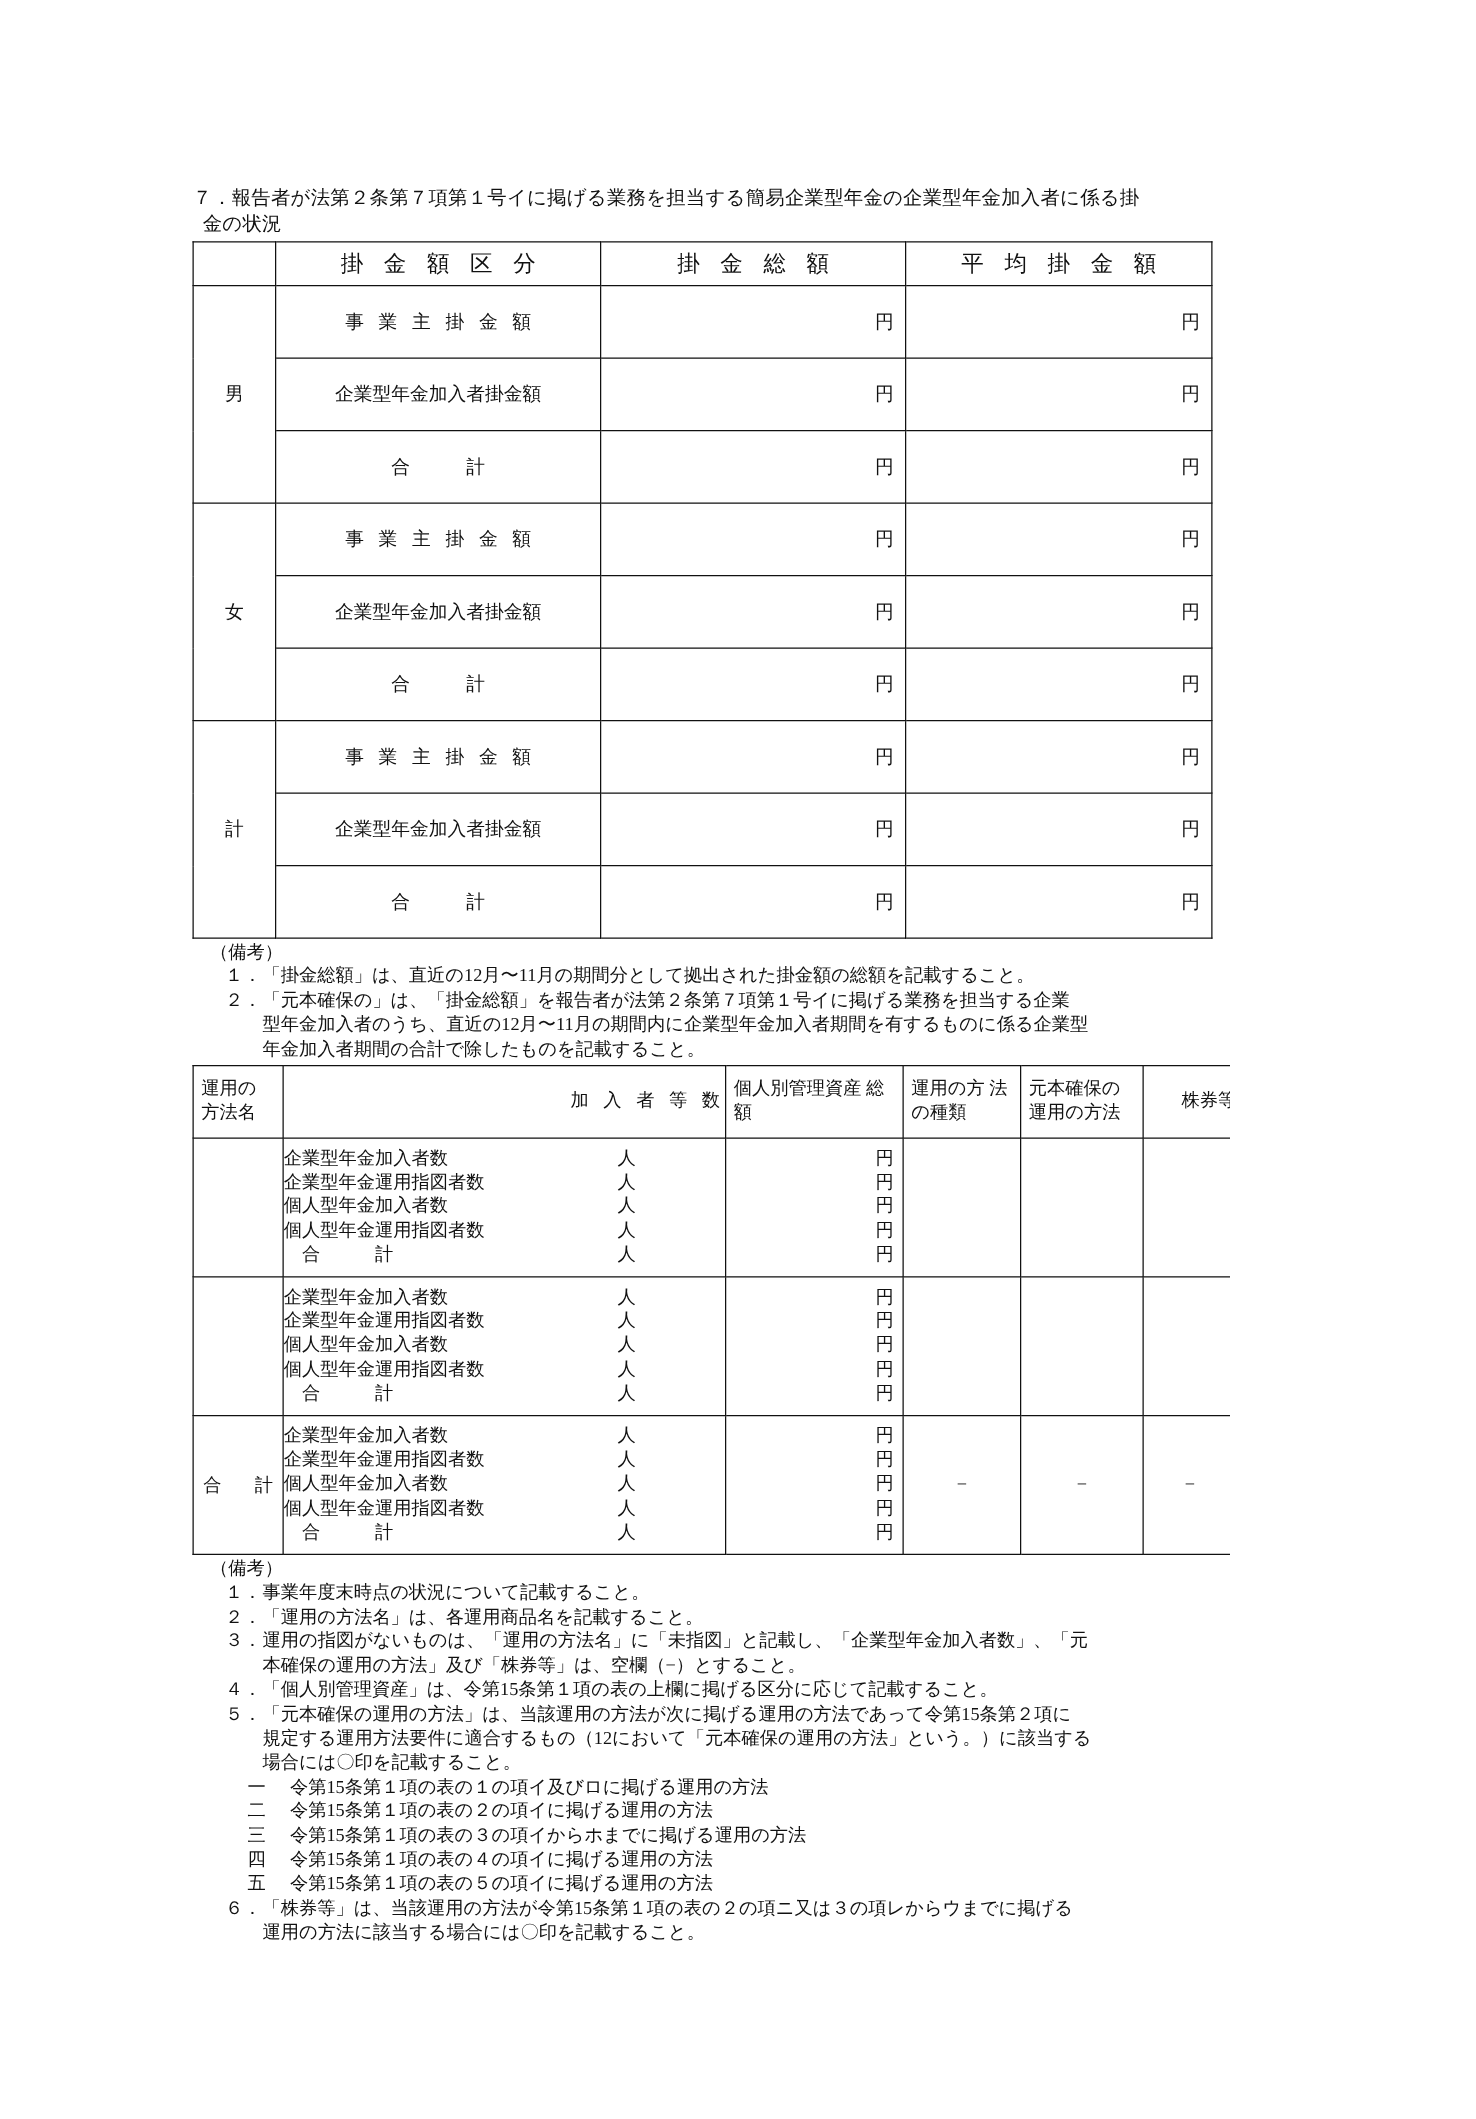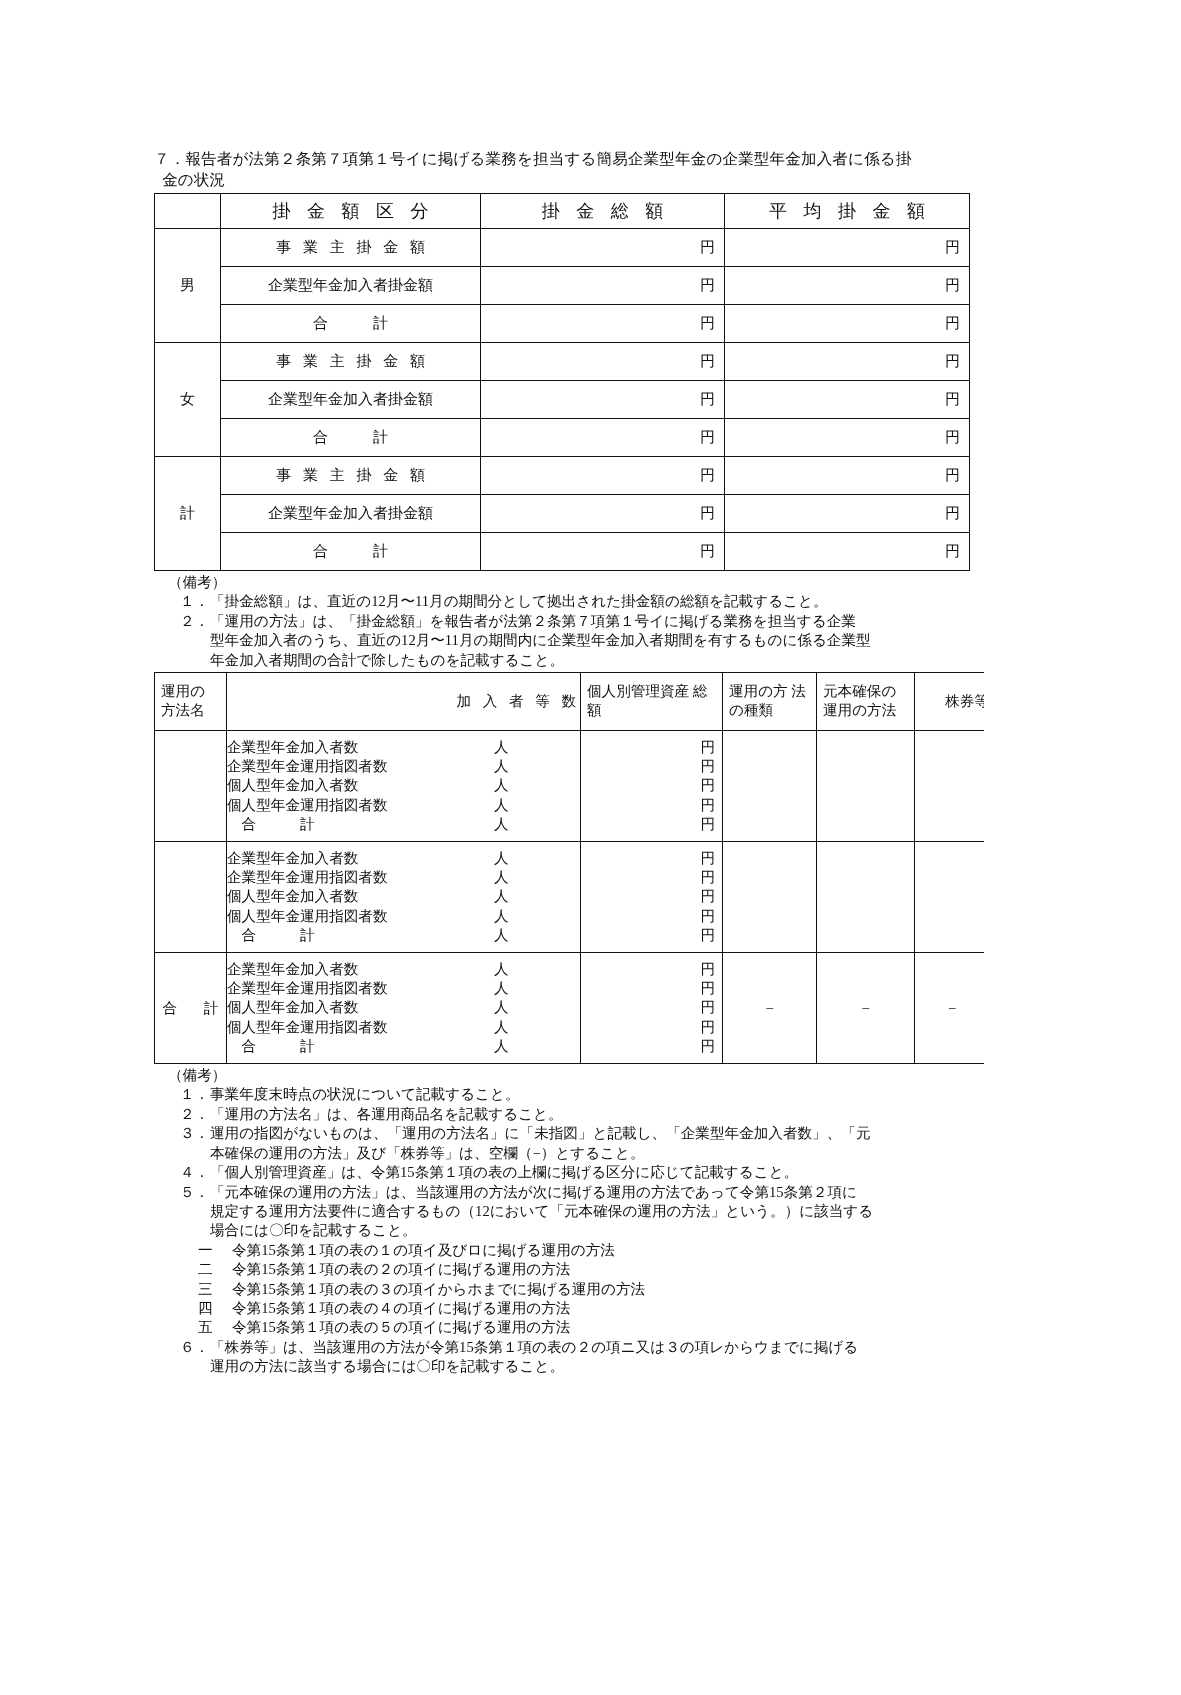--- a/index.html
+++ b/index.html
@@ -68,21 +68,21 @@
   #table7 td { height: 37px; }
   #table7 .hdr { height: 34px; text-align: center; }
   #table7 .gender {
     text-align: center;
     font-size: 15px;
     width: 66px;
   }
   #table7 .label {
     text-align: center;
     font-size: 15px;
-    padding: 0 6px;
+    padding: 10px 6px;
   }
   #table7 .yen {
     text-align: right;
     padding-right: 9px;
     font-size: 15px;
   }
 
   
   .remarks {
     margin-top: 2px;
@@ -242,21 +242,21 @@
       </table>
 
     <div class="remarks">
       <div class="bikou">（備考）</div>
       <div class="rk-item">
         <span class="rk-num">１．</span>
         <span class="rk-body">「掛金総額」は、直近の12月〜11月の期間分として拠出された掛金額の総額を記載すること。</span>
       </div>
       <div class="rk-item">
         <span class="rk-num">２．</span>
-        <span class="rk-body">「運用の方法」は、「掛金総額」を報告者が法第２条第７項第１号イに掲げる業務を担当する企業
+        <span class="rk-body">「元本確保の」は、「掛金総額」を報告者が法第２条第７項第１号イに掲げる業務を担当する企業
 型年金加入者のうち、直近の12月〜11月の期間内に企業型年金加入者期間を有するものに係る企業型
 年金加入者期間の合計で除したものを記載すること。</span>
       </div>
     </div>
 
 
     <table class="form" id="table8">
       <colgroup>
         <col style="width:72px">
         <col style="width:354px">

